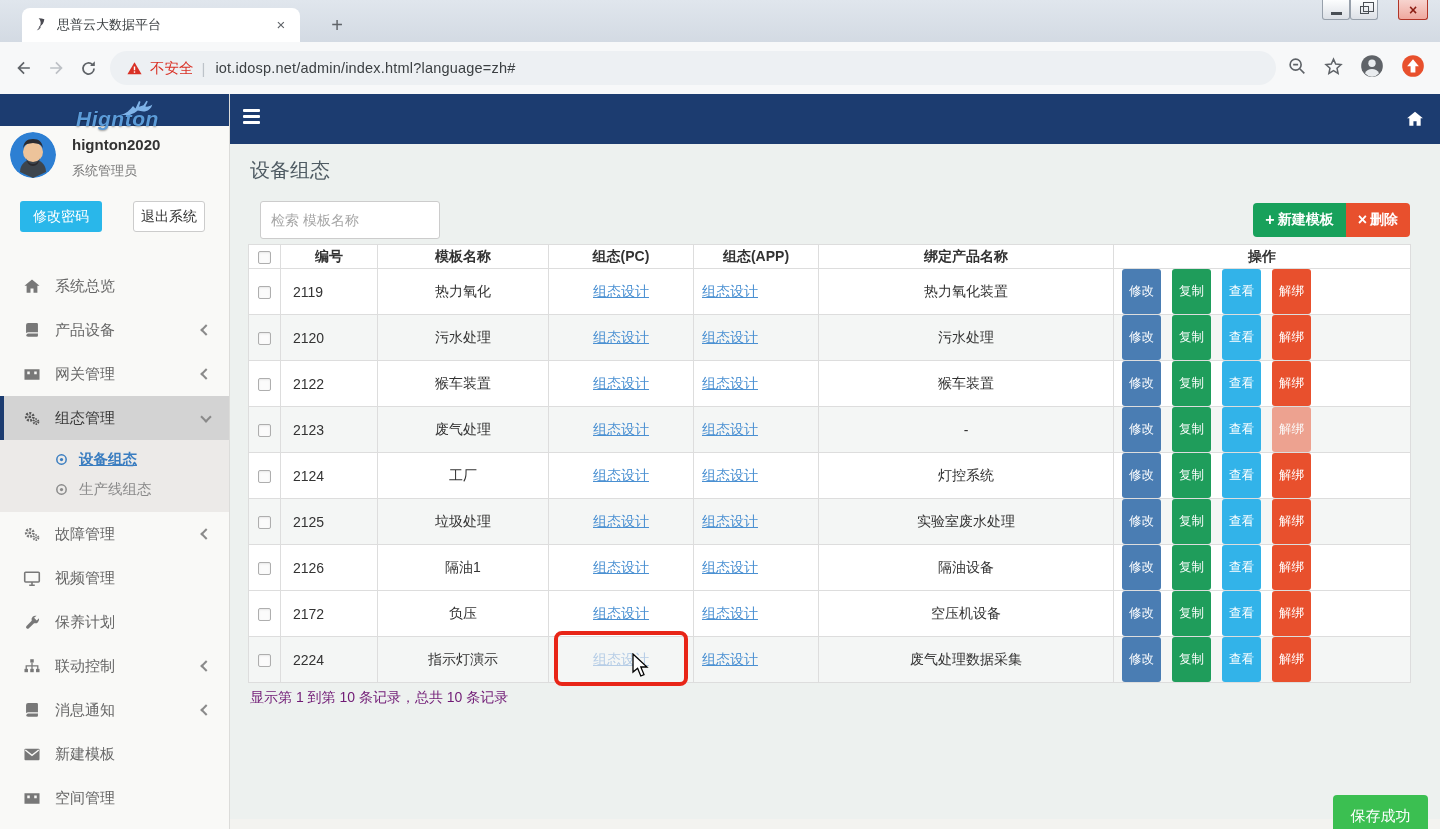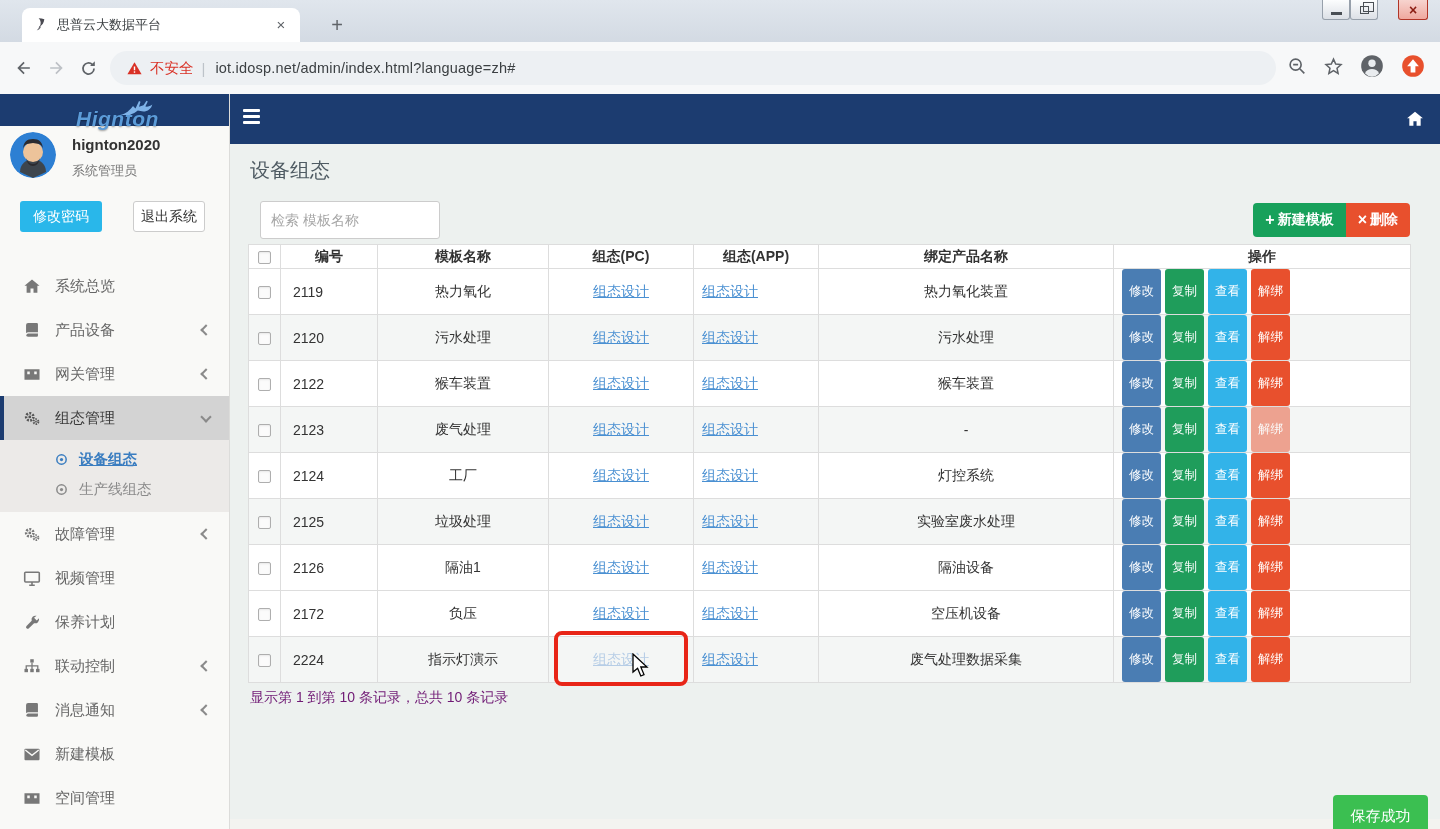--- a/index.html
+++ b/index.html
@@ -97,21 +97,21 @@
   table { width:100%; border-collapse:collapse; table-layout:fixed; background:#fff; font-size:14px; color:#333; }
   th, td { border:1px solid #ddd; text-align:center; overflow:hidden; white-space:nowrap; }
   th { height:24px; font-weight:bold; color:#333; }
   td { height:38px; }
   tr.striped td { background:#f4f6f5; }
   td.c-id { text-align:left; padding-left:12px; }
   td.c-app { text-align:left; padding-left:8px; }
   td.c-actions { text-align:left; padding-left:8px; }
   a.cfg-link { color:#4a90d2; text-decoration:underline; cursor:pointer; }
   a.cfg-link.faded { color:#b6cde6; }
-  .act-btn { display:inline-block; padding:14px 7px; margin-right:4px; border-radius:3px; color:#fff;
+  .act-btn { display:inline-block; padding:14px 7px; margin-right:11px; border-radius:3px; color:#fff;
     font-size:12.5px; cursor:pointer; }
   .act-0 { background:#4a7db3; }
   .act-1 { background:#1f9d5b; }
   .act-2 { background:#32b3e9; }
   .act-3 { background:#e8502d; }
   .act-btn.disabled { opacity:.5; }
   .cb { display:inline-block; width:13px; height:13px; border:1px solid #aeaeae; border-radius:2px;
     background:#fbfbfb; box-shadow:inset 0 1px 2px rgba(0,0,0,.08); vertical-align:middle; }
   .table-footer { position:absolute; left:20px; top:545px; font-size:14px; color:#701a75; }
 

